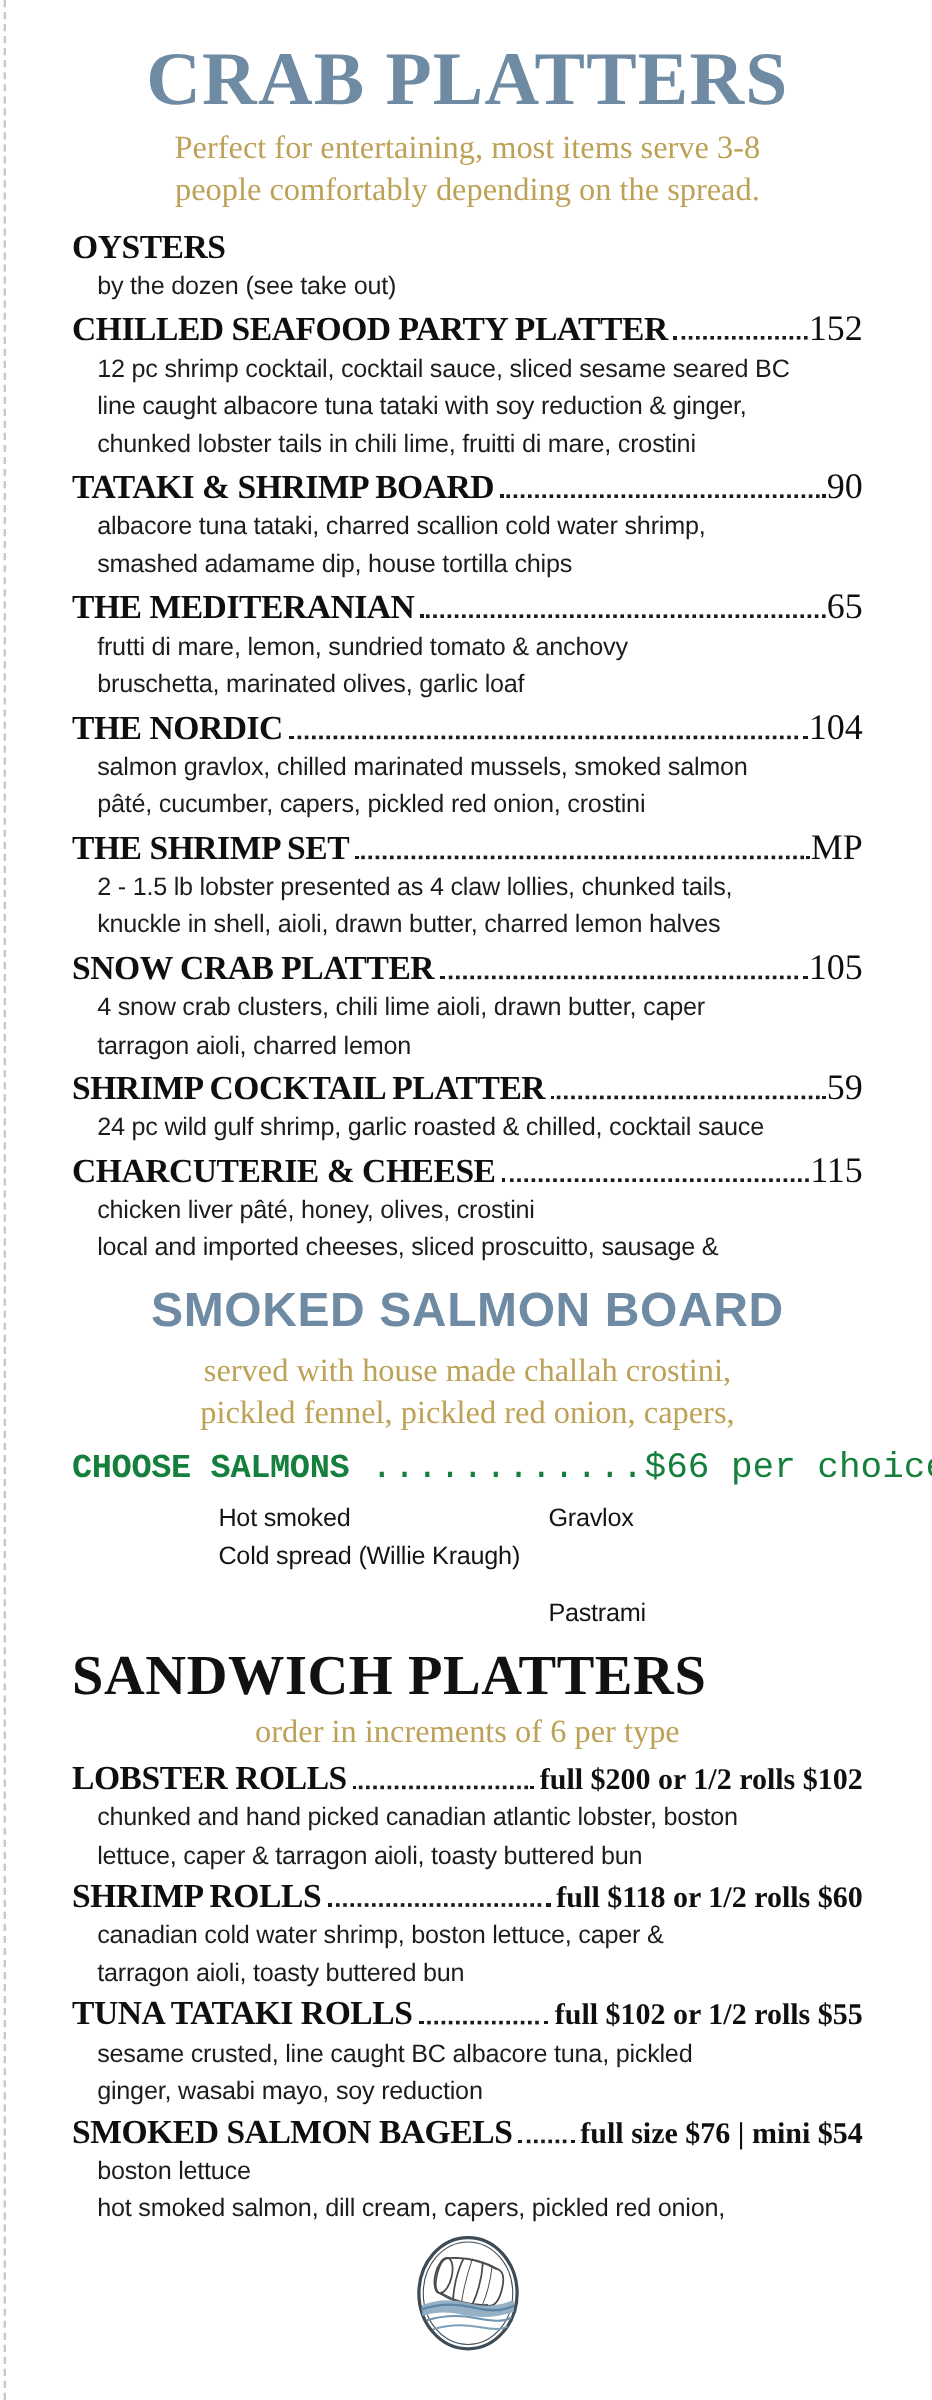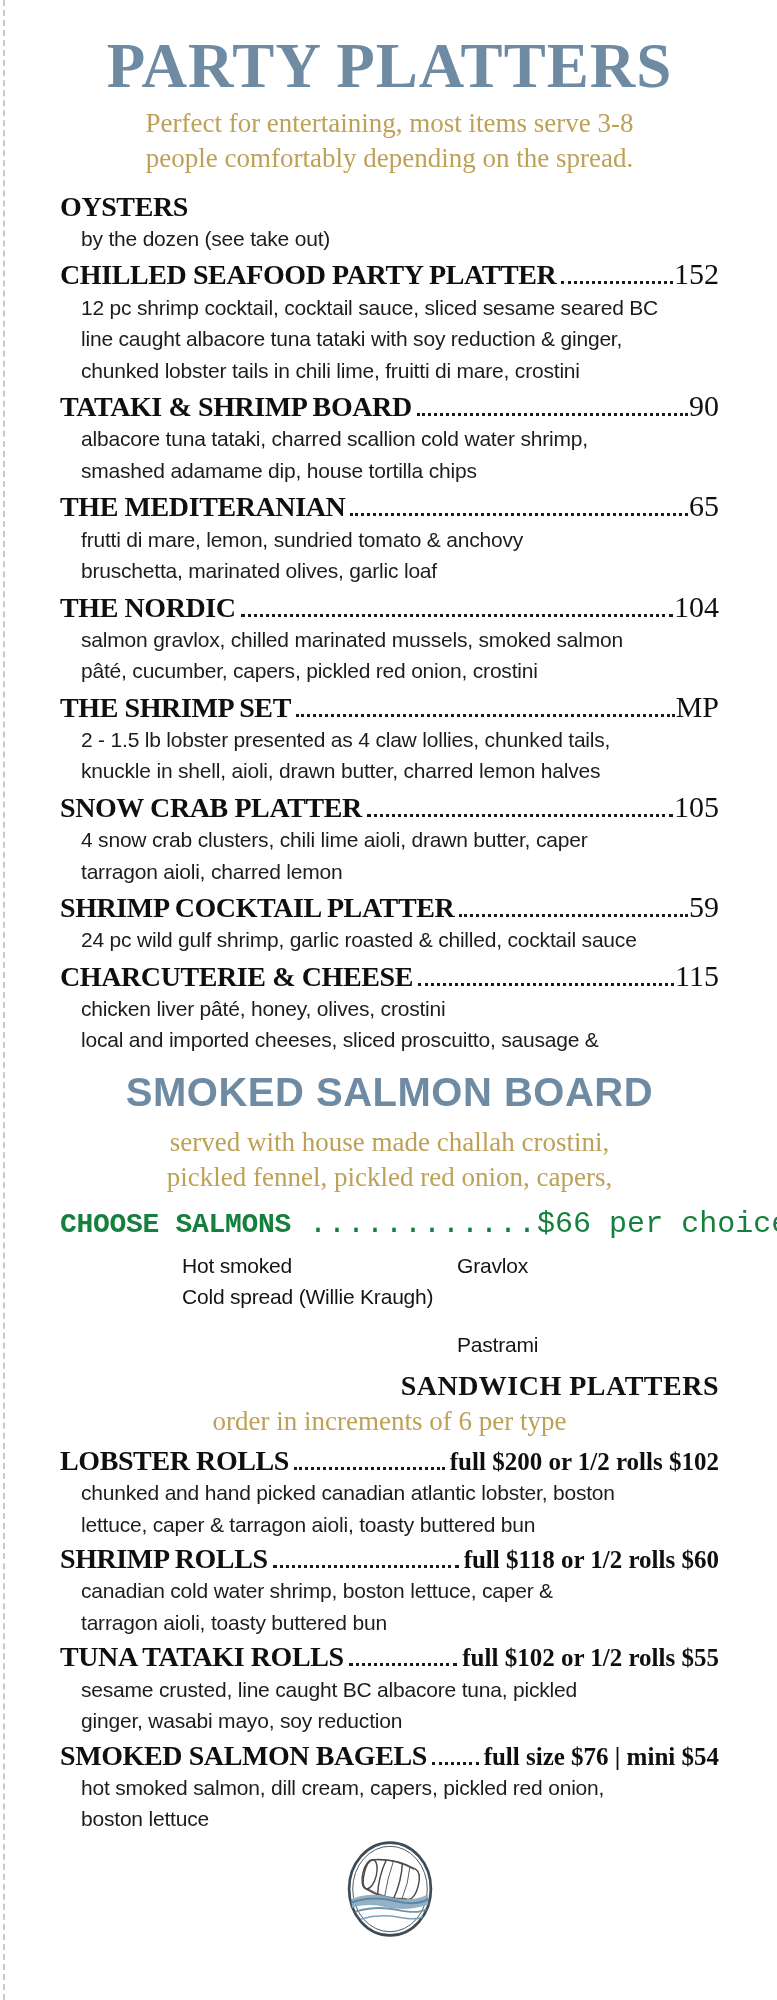--- a/index.html
+++ b/index.html
@@ -57,39 +57,39 @@
   }
   .choose .lbl{font-weight:700;font-size:28px;letter-spacing:-0.3px;}
   .choose .dots{letter-spacing:1px;}
   .opts{display:flex;margin:0 0 8px 0;}
   .opts .col{display:flex;flex-direction:column;}
   .opts .col1{margin-left:122px;width:275px;}
   .opts .col2{margin-left:0;gap:48px;}
   .opts .col div{font-size:21px;line-height:1.45;letter-spacing:-0.2px;color:#141414;white-space:nowrap;}
   
   .sec3-title{
-    font-family:"Liberation Serif",serif;font-weight:700;font-size:28px;
-    color:#111111;text-align:right;margin:10px 0 4px 0;letter-spacing:0.5px;
+    font-family:"Liberation Serif",serif;font-weight:700;font-size:47px;
+    color:#111111;text-align:left;margin:10px 0 4px 0;letter-spacing:0.5px;
   }
   .sec3-sub{
     font-family:"Liberation Serif",serif;font-size:27px;
     color:var(--gold,#bda156);text-align:center;margin:0 0 8px 0;
   }
   
   .logo-wrap{display:flex;justify-content:center;margin-top:4px;}
   .logo-wrap svg{display:block;}
 </style>
 </head>
 <body style="--blue: #6e8ba3; --gold: #bda156;">
 
 <div class="edge-dash"></div>
 
 <div class="page">
 
-  <h1 class="title">PARTY PLATTERS</h1>
+  <h1 class="title">CRAB PLATTERS</h1>
   <p class="subtitle">
     <span>Perfect for entertaining, most items serve 3-8</span><br>
     <span>people comfortably depending on the spread.</span>
   </p>
 
   <div class="menu">
 
     <div class="mi">
       <div class="row">
           <span class="nm">OYSTERS</span>
@@ -259,22 +259,22 @@
       </div>
     </div>
 
     <div class="mi">
       <div class="row">
         <span class="nm">SMOKED SALMON BAGELS</span>
         <span class="ldr"></span>
         <span class="pr2">full size $76 | mini $54</span>
       </div>
       <div class="desc">
+        <div>boston lettuce</div>
         <div>hot smoked salmon, dill cream, capers, pickled red onion,</div>
-        <div>boston lettuce</div>
       </div>
     </div>
 
   </div>
 
   <div class="logo-wrap">
     <span>
       <svg width="92" height="100" viewBox="0 0 100 110" xmlns="http://www.w3.org/2000/svg">
         <ellipse cx="50" cy="55" rx="45" ry="51" fill="#ffffff" stroke="#3d4c57" stroke-width="3"></ellipse>
         <ellipse cx="50" cy="55" rx="41" ry="47" fill="none" stroke="#3d4c57" stroke-width="1"></ellipse>

